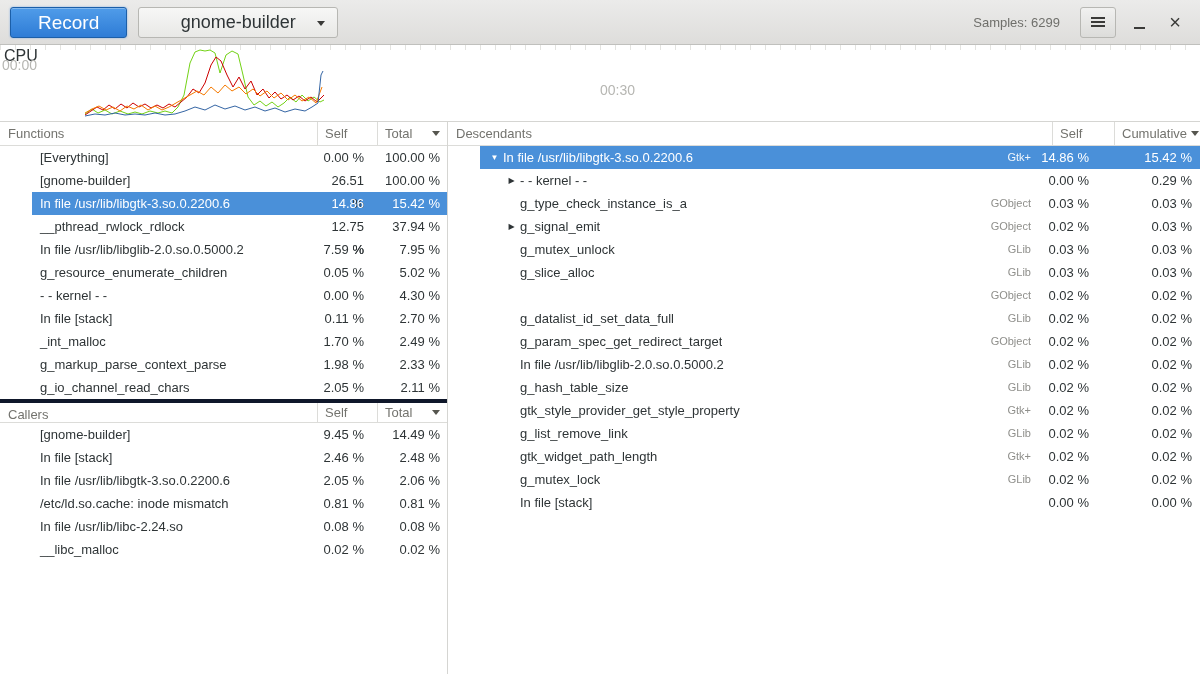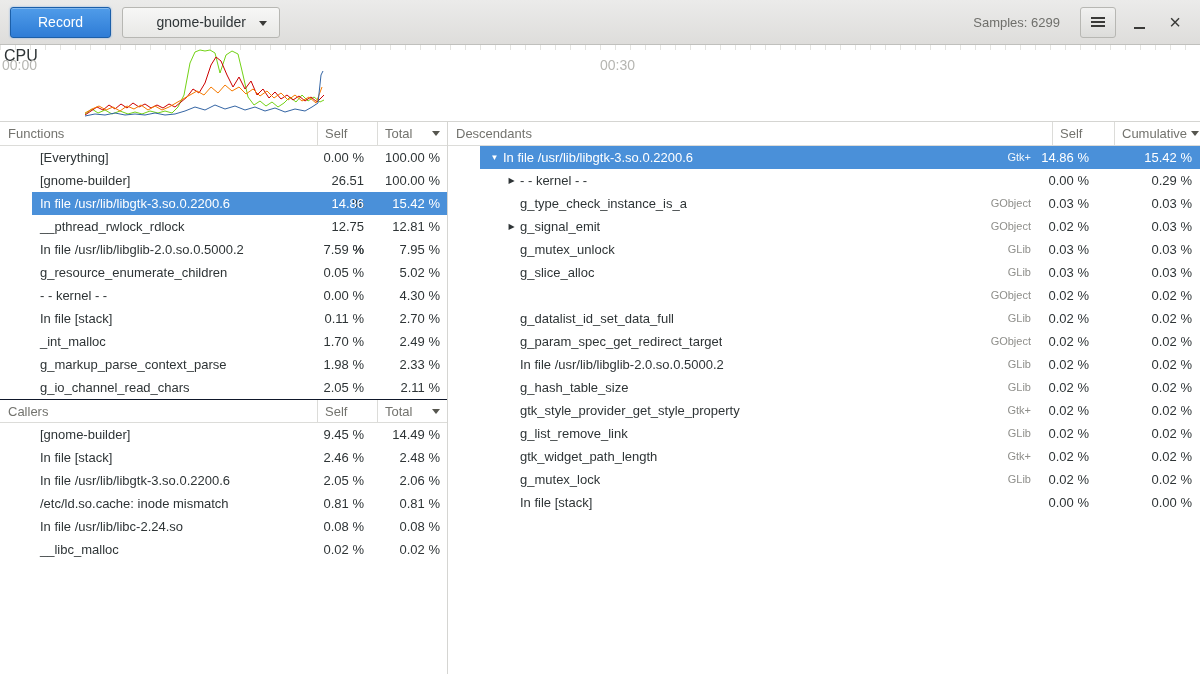--- a/index.html
+++ b/index.html
@@ -16,28 +16,28 @@
     height:45px; position:relative;
     background:linear-gradient(to bottom,#ebebea,#dedddb);
     border-bottom:1px solid #c0c0bd;
     display:flex; align-items:center; padding:0 10px;
   }
   .record-btn {
     height:31px; padding:0 27px; margin-right:11px;
     background:linear-gradient(to bottom,#509ce9,#2e7cd6);
     border:1px solid #1c5fa8; border-radius:3px;
     box-shadow:inset 0 1px rgba(255,255,255,.3), 0 0 2px rgba(53,132,228,.6);
-    color:#fff; font-size:14px; line-height:29px; text-align:left;
+    color:#fff; font-size:19px; line-height:29px; text-align:left;
   }
   .profile-select {
-    height:31px; width:158px; position:relative;
+    height:31px; width:200px; position:relative;
     background:linear-gradient(to bottom,#f7f7f6,#e8e8e6);
     border:1px solid #b7b7b3; border-radius:3px;
     display:flex; align-items:center; justify-content:center;
-    font-size:14px; color:#2e3436;
+    font-size:18px; color:#2e3436;
   }
   .caret {
     position:absolute; right:12px; top:13px; width:0; height:0;
     border-left:4px solid transparent; border-right:4px solid transparent;
     border-top:5px solid #3a3a38;
   }
   .title-block {
     position:absolute; left:50%; top:50%; transform:translate(-50%,-50%);
     text-align:left; pointer-events:none;
   }
@@ -62,31 +62,31 @@
 
   
   .graph { height:76px; position:relative; background:#fff; }
   .graph::before {
     content:""; position:absolute; top:0; left:0; right:0; height:5px;
     background:repeating-linear-gradient(to right,#e3e3e0 0 1px,transparent 1px 15px);
   }
   .graph-label-cpu { position:absolute; top:2px; left:4px; font-size:16px; color:#2e3436; z-index:2; }
   .time-label { position:absolute; top:12px; font-size:14px; color:#b6b6b2; z-index:2; }
   .time-start { left:2px; }
-  .time-mid { left:600px; }
+  .time-mid { left:600px;margin-top:25px; }
   .graph svg { position:absolute; left:0; top:0; width:1200px; height:76px; }
 
   
   .main { display:flex; height:553px; border-top:1px solid #d5d5d2; background:#fff; }
   .left-pane { width:448px; border-right:1px solid #d5d5d2; display:flex; flex-direction:column; }
   .right-pane { flex:1; min-width:0; }
 
   .pane-header { height:24px; border-bottom:1px solid #dcdcd9; display:flex; background:#fff;
     font-size:13px; color:#73736e; }
-  .pane-header.topline { border-top:1px solid #0f172a; }
+  .pane-header.topline { border-top:4px solid #0f172a; }
   .ph-name { flex:1; min-width:0; padding-left:8px; line-height:23px; }
   .ph-col { border-left:1px solid #dcdcd9; line-height:23px; padding:0 7px;
     display:flex; align-items:center; justify-content:space-between; }
   .w-self  { width:60px; }
   .w-total { width:70px; }
   .w-dself  { width:62px; }
   .w-dtotal { width:86px; }
   .sort-arrow { width:0; height:0; margin-left:4px;
     border-left:4px solid transparent; border-right:4px solid transparent;
     border-top:5px solid #56564f; }
@@ -178,21 +178,21 @@
 
         <div class="row selected">
           <div class="cell name">In file /usr/lib/libgtk-3.so.0.2200.6</div>
           <div class="cell num c-self">14.86 %</div>
           <div class="cell num c-total">15.42 %</div>
         </div>
 
         <div class="row">
           <div class="cell name">__pthread_rwlock_rdlock</div>
           <div class="cell num c-self">12.75 %</div>
-          <div class="cell num c-total">12.81 %</div>
+          <div class="cell num c-total">37.94 %</div>
         </div>
 
         <div class="row">
           <div class="cell name">In file /usr/lib/libglib-2.0.so.0.5000.2</div>
           <div class="cell num c-self">7.59 %</div>
           <div class="cell num c-total">7.95 %</div>
         </div>
 
         <div class="row">
           <div class="cell name">g_resource_enumerate_children</div>

